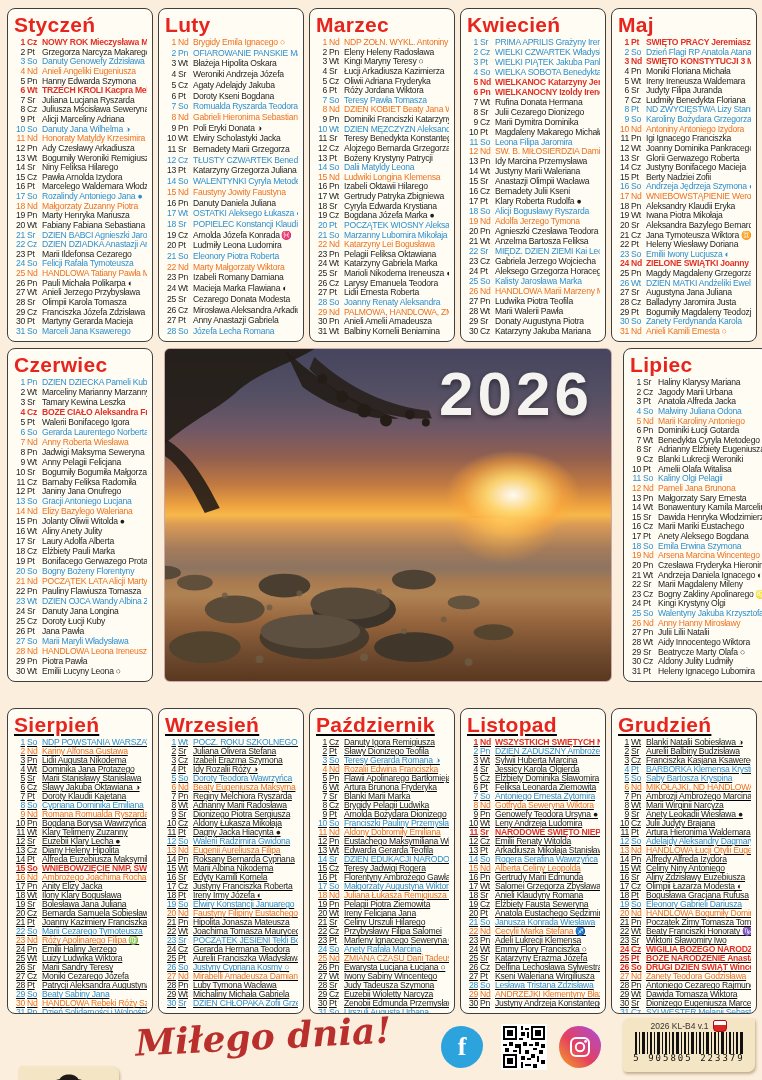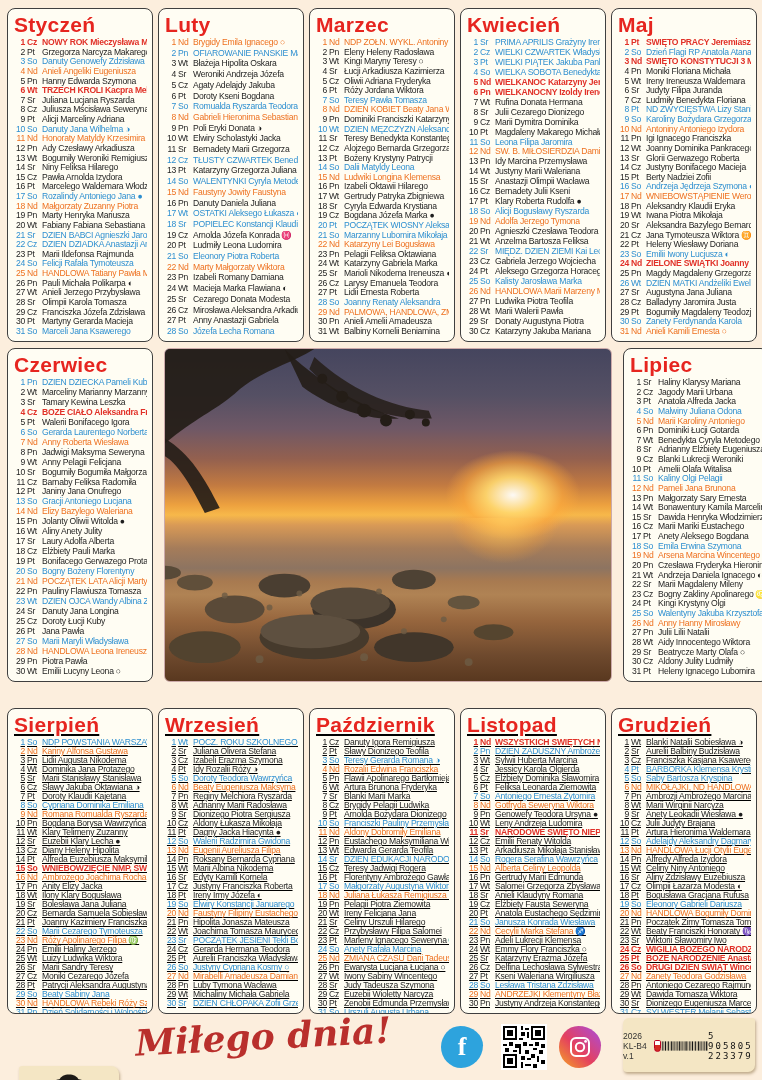--- a/index.html
+++ b/index.html
@@ -52,21 +52,21 @@
   .wmark { position:absolute; left:300px; top:22px; font-size:24px; color:#9a958c; opacity:.5;
            font-weight:bold; letter-spacing:1px; }
   .splat { position:absolute; width:42px; height:42px; border-radius:46% 54% 52% 48%/50% 46% 54% 50%;
            display:flex; align-items:center; justify-content:center; }
   .splat.fb { left:434px; top:8px; background:#2da3dd; }
   .splat.fb .f { color:#fff; font-weight:bold; font-size:26px; font-family:"Liberation Serif",serif; }
   .splat.ig { left:552px; top:8px; background:linear-gradient(45deg,#f5a623 0%,#e4405f 45%,#a84ddf 100%); }
   .qr { position:absolute; left:494px; top:6px; width:46px; height:46px; background:#fff; padding:2px; }
   .barcode-panel { position:absolute; left:616px; top:0; width:132px; height:54px; background:#f4e6c4;
            border-radius:6px 3px 7px 4px; box-shadow:1px 2px 3px rgba(120,90,40,.45);
-           display:flex; flex-direction:row; align-items:center; padding-top:2px; }
+           display:flex; flex-direction:column; align-items:center; padding-top:2px; }
   .bc-top { display:flex; align-items:center; gap:5px; }
   .bc-code { font-size:8.5px; color:#333; }
   .flagmark { width:14px; height:12px; border-radius:2px 2px 4px 4px;
            background:linear-gradient(180deg,#fff 0 45%, #d42a22 45% 100%); border:1px solid #b02; }
   .bc-digits { font-size:9px; letter-spacing:2px; color:#111; margin-top:-1px; font-family:"DejaVu Sans Mono",monospace; }
 </style>
 </head>
 <body>
 
 <div class="page">
@@ -181,21 +181,21 @@
             <span class="nm">DZIEŃ BABCI Agnieszki Jarosława</span>
           </div>
           <div class="day d-sp">
             <span class="num">22</span>
             <span class="dow">Cz</span>
             <span class="nm">DZIEŃ DZIADKA Anastazji Anastazego</span>
           </div>
           <div class="day d-n">
             <span class="num">23</span>
             <span class="dow">Pt</span>
-            <span class="nm">Marii Ildefonsa Rajmunda</span>
+            <span class="nm">Marii Ildefonsa Cezarego</span>
           </div>
           <div class="day d-sa">
             <span class="num">24</span>
             <span class="dow">So</span>
             <span class="nm">Felicji Rafała Tymoteusza</span>
           </div>
           <div class="day d-su">
             <span class="num">25</span>
             <span class="dow">Nd</span>
             <span class="nm">HANDLOWA Tatiany Pawła Miłosza</span>
@@ -1049,20 +1049,21 @@
             <circle cx="105" cy="260" r="3"></circle>
             <circle cx="215" cy="244" r="3"></circle>
           <circle cx="280" cy="272" r="3"></circle>
             <circle cx="200" cy="310" r="4"></circle>
             <circle cx="95" cy="312" r="4"></circle>
           <circle cx="305" cy="315" r="4"></circle>
             <circle cx="240" cy="284" r="3"></circle>
             <circle cx="135" cy="246" r="3"></circle>
         </g>
       </svg>
+      <span class="year">2026</span>
     </div>
 
     <div class="month tall">
         <div class="m-title">Lipiec</div>
         <div class="days">
           <div class="day d-n">
             <span class="num">1</span>
             <span class="dow">Śr</span>
             <span class="nm">Haliny Klarysy Mariana</span>
           </div>

